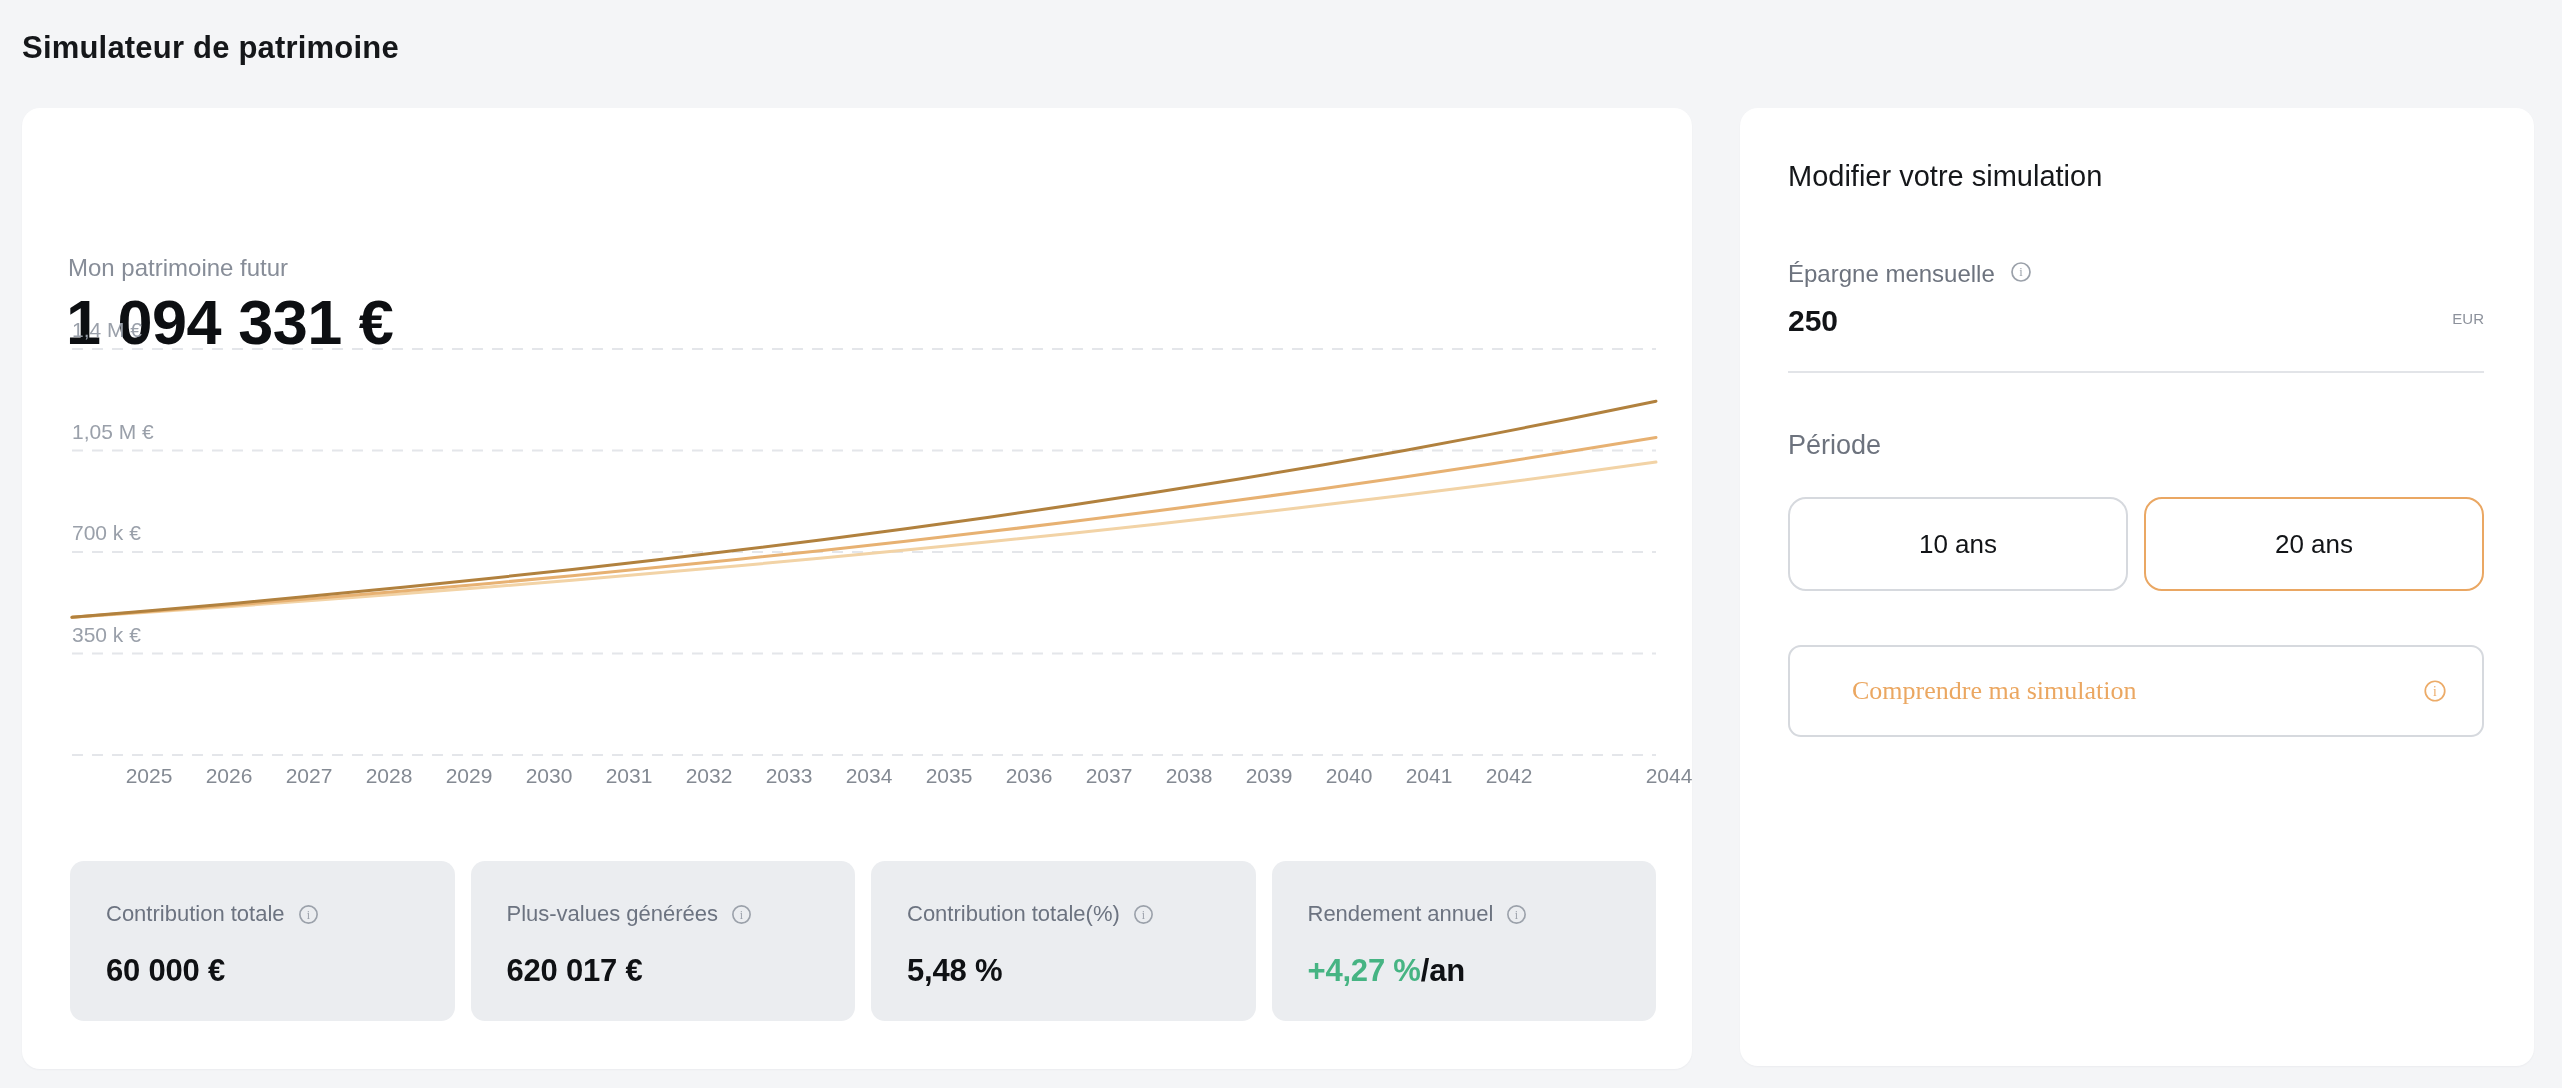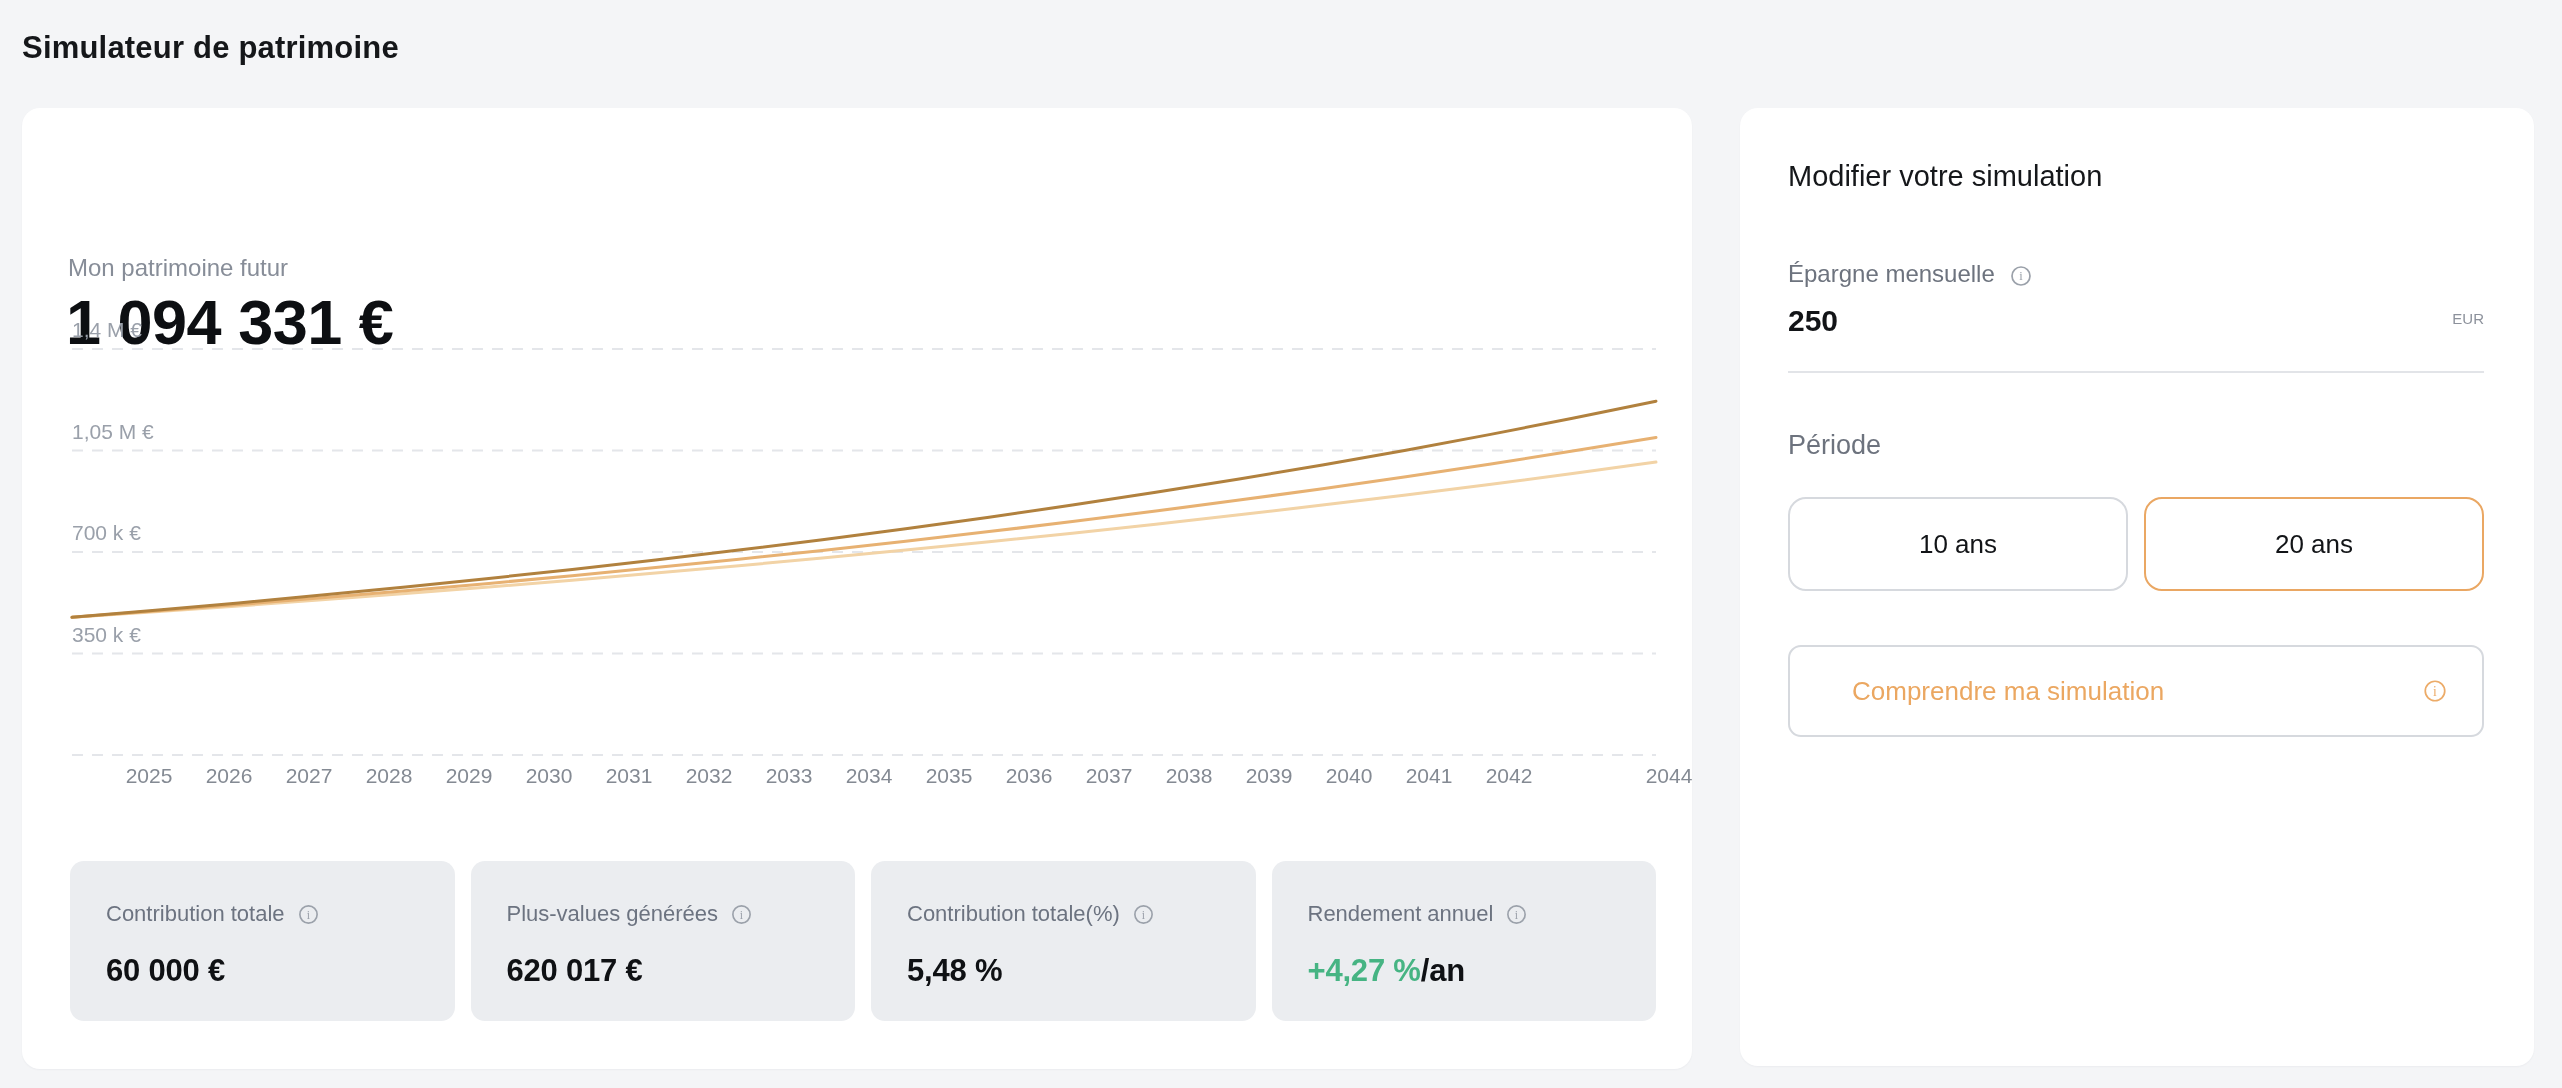--- a/index.html
+++ b/index.html
@@ -26,32 +26,32 @@
   .stat-card { flex:1; background:#ebedf0; border-radius:14px; padding:40px 36px 32px 36px; display:flex; flex-direction:column; justify-content:space-between; }
   .stat-label-row { display:flex; align-items:center; gap:12px; font-size:22px; color:#6c7380; }
   .stat-value { font-size:31px; font-weight:700; color:#0f1114; letter-spacing:-.2px; }
   .stat-value .green { color:#46b483; }
 
   .info { color:#9ba1aa; flex:0 0 auto; display:inline-block; }
   .info--orange { color:#ecab68; }
 
   .panel-title { position:absolute; left:48px; top:52px; font-size:29px; font-weight:500; color:#15171a; }
 
-  .savings-label-row { position:absolute; left:48px; top:152px; display:flex; align-items:flex-end; gap:14px; font-size:24px; color:#6d737e; }
+  .savings-label-row { position:absolute; left:48px; top:152px; display:flex; align-items:flex-start; gap:14px; font-size:24px; color:#6d737e; }
   .savings-value { position:absolute; left:48px; top:196px; width:300px; border:none; outline:none; background:transparent; font-family:"Liberation Sans",sans-serif; font-size:30px; font-weight:700; color:#121417; }
   .savings-currency { position:absolute; right:50px; top:202px; font-size:15px; color:#8c919b; }
   .savings-divider { position:absolute; left:48px; top:263px; width:696px; height:2px; background:#e2e4e8; border:none; }
 
   .period-label { position:absolute; left:48px; top:322px; font-size:27px; font-weight:500; color:#6d737e; }
   .period-row { position:absolute; left:48px; top:389px; width:696px; height:94px; display:flex; gap:16px; }
   .period-btn { flex:1; background:#ffffff; border:2px solid #d6d9de; border-radius:18px; font-family:"Liberation Sans",sans-serif; font-size:26px; font-weight:500; color:#121417; cursor:pointer; }
   .period-btn.selected { border-color:#eaa763; }
 
   .understand-box { position:absolute; left:48px; top:537px; width:696px; height:92px; background:#ffffff; border:2px solid #d6d9de; border-radius:13px; display:flex; align-items:center; padding:0 34px 0 62px; cursor:pointer; }
-  .understand-label { flex:1; font-size:26px; font-weight:500; color:#eba761; }
+  .understand-label { flex:1; font-size:26px; font-weight:500; color:#eba761;font-family:Liberation Serif, serif; }
 
   .update-btn { position:absolute; left:522px; top:836px; width:222px; height:76px; background:#e9aa64; border:none; border-radius:38px; font-family:"Liberation Sans",sans-serif; font-size:26px; font-weight:500; color:#17181a; cursor:pointer; }
 </style>
 </head>
 <body>
 
 <div class="page">
 
   <h1 class="page-title">Simulateur de patrimoine</h1>
 

